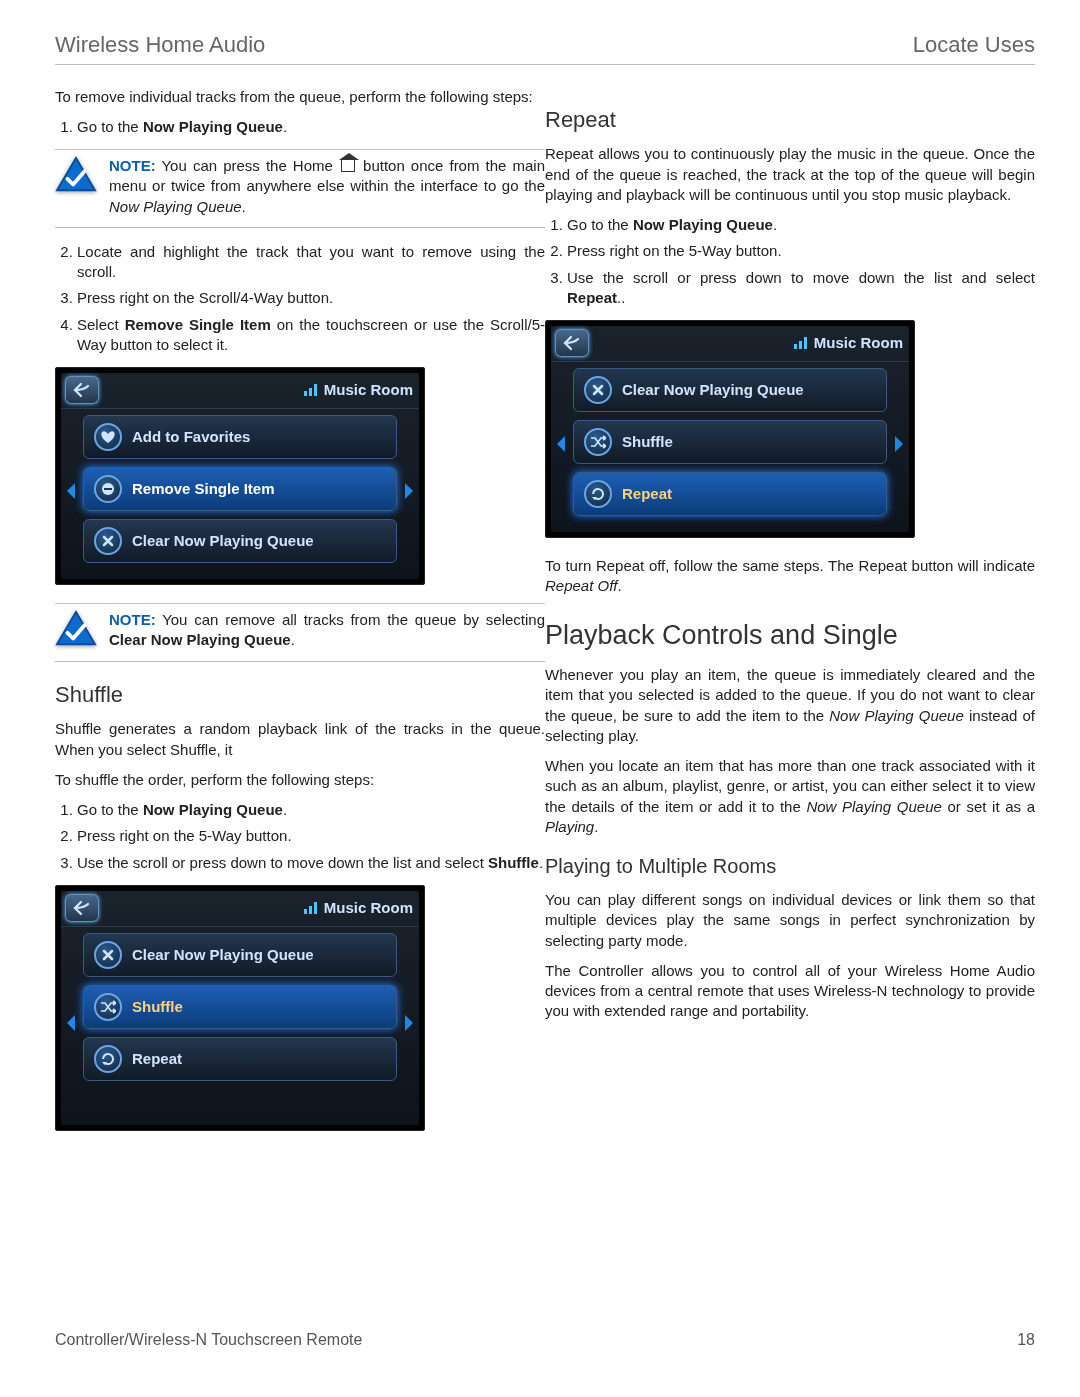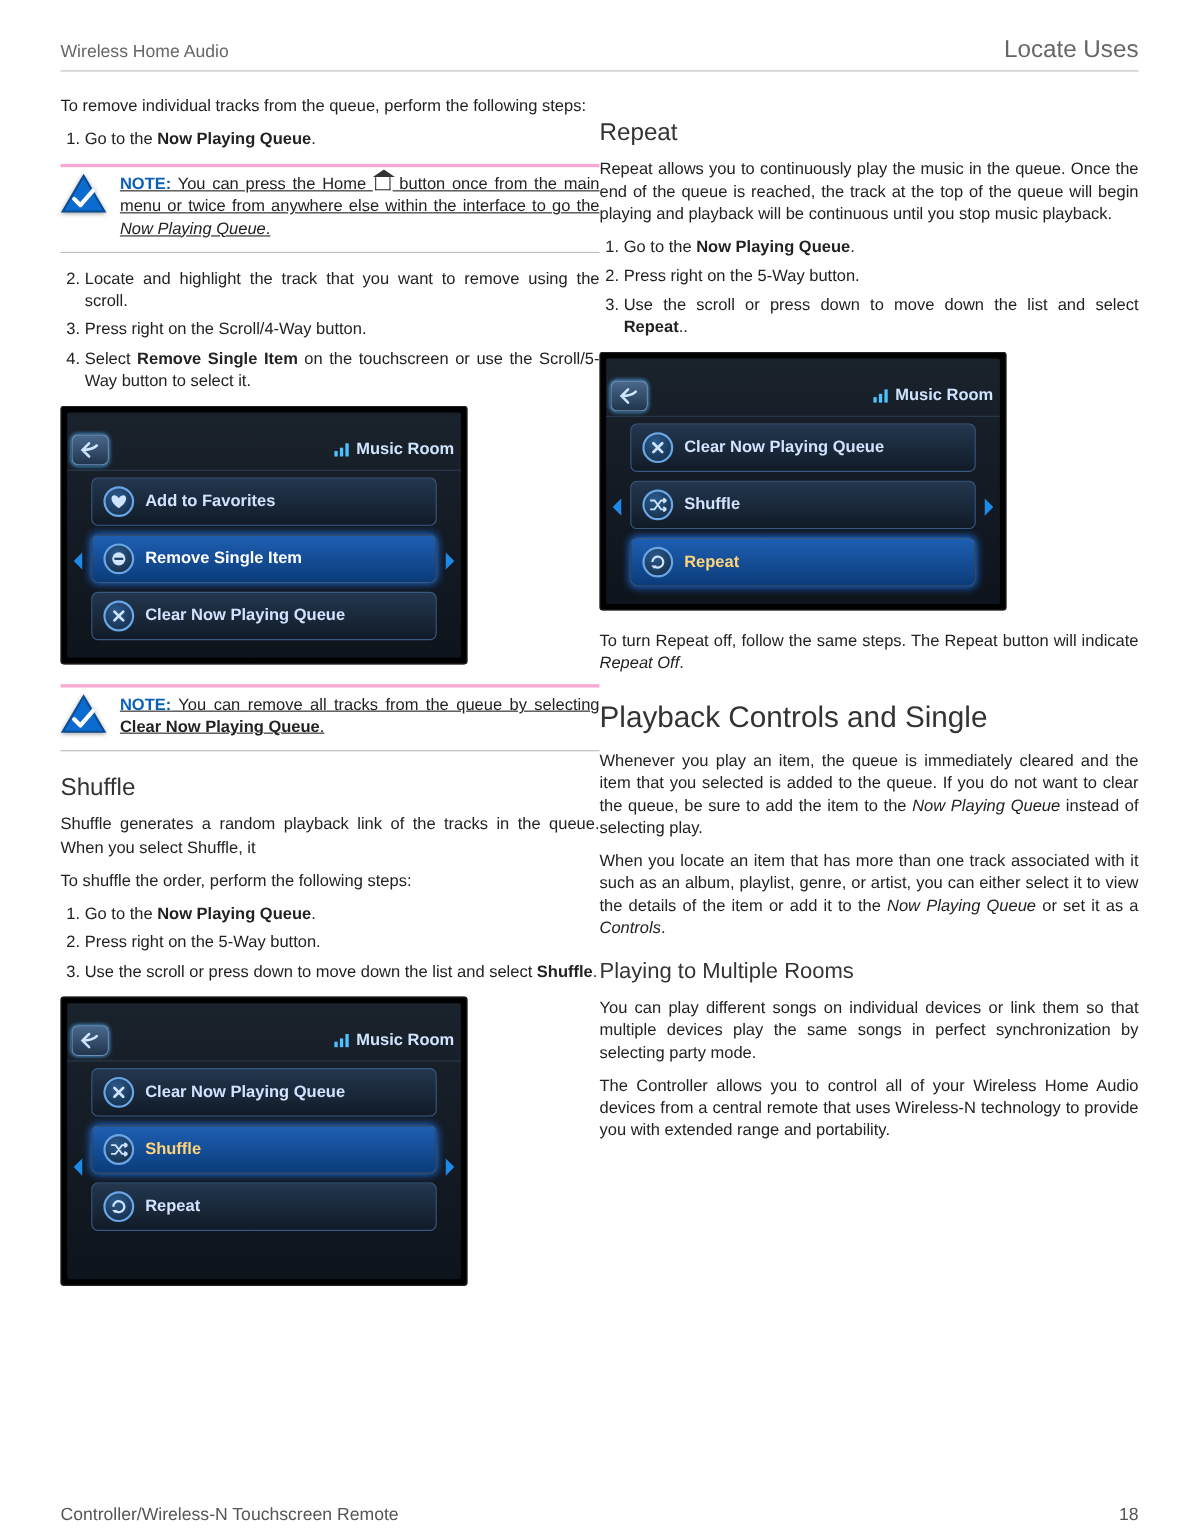--- a/index.html
+++ b/index.html
@@ -14,33 +14,32 @@
     line-height: 1.35;
   }
   .page-head {
     display: flex;
     justify-content: space-between;
     align-items: baseline;
     border-bottom: 1px solid #bbb;
     padding-bottom: 4px;
     margin-bottom: 22px;
   }
-  .page-head .left { font-size: 16px; color: #666; font-weight: 400; }
+  .page-head .left { font-size: 22px; color: #666; font-weight: 400; }
   .page-head .right { font-size: 22px; color: #666; font-weight: 400; }
   .cols { display: flex; }
   .col { flex: 1 1 0; min-width: 0; }
   p { margin: 0 0 10px 0; text-align: justify; }
   ol { margin: 0 0 12px 22px; }
   ol li { margin-bottom: 6px; text-align: justify; }
   .b { font-weight: 700; }
   .note {
     display: flex; gap: 12px; margin: 10px 0 14px 0;
-    border-top: 3px solid #f9a8d4; border-bottom: 1px solid #bbb;
+    border-top: 1px solid #f9a8d4; border-bottom: 1px solid #bbb;
     padding: 6px 0 10px 0;
-    text-decoration: underline;
   }
   .note p { margin: 0; }
   .note .badge {
     flex: 0 0 42px; height: 38px;
     filter: drop-shadow(0 1px 2px rgba(0,0,0,.4));
   }
   .note-label { color: #0a60b5; font-weight: 700; }
   .home-icon {
     display: inline-block; width: 14px; height: 12px;
     border: 1.5px solid #333; border-top: none;
@@ -63,21 +62,21 @@
     box-shadow: 0 0 0 1px #222 inset;
   }
   .screen-inner {
     background: linear-gradient(#1a222c, #0e141c);
     border-radius: 2px;
     position: relative;
     padding-bottom: 6px;
   }
   .screen-top {
     display: flex; align-items: center; justify-content: space-between;
-    padding: 20px 6px 4px 4px;
+    padding: 3px 6px 4px 4px;
     border-bottom: 1px solid #2b3a4e;
   }
   .back-btn {
     width: 34px; height: 28px; border-radius: 6px;
     background: linear-gradient(#4a6a8f, #20344a);
     box-shadow: inset 0 0 0 1px #6d8fb3, 0 0 4px #4fb4ff;
     display: flex; align-items: center; justify-content: center;
   }
   .title-area { display: flex; align-items: center; gap: 6px; color: #cfe4ff; font-weight: 700; }
   .sig { width: 14px; height: 12px; display: flex; gap: 2px; align-items: flex-end; }
@@ -351,21 +350,21 @@
               </svg>
             </div>
         </div>
       </div>
       </div>
 
     <p><span>To turn Repeat off, follow the same steps. The Repeat button will indicate </span><span class="i">Repeat Off</span><span>.</span></p>
 
     <h1>Playback Controls and Single</h1>
     <p><span>Whenever you play an item, the queue is immediately cleared and the item that you selected is added to the queue. If you do not want to clear the queue, be sure to add the item to the </span><span class="i">Now Playing Queue</span><span> instead of selecting play.</span></p>
-    <p><span>When you locate an item that has more than one track associated with it such as an album, playlist, genre, or artist, you can either select it to view the details of the item or add it to the </span><span class="i">Now Playing Queue</span><span> or set it as a </span><span class="i">Controls</span><span>.</span></p>
+    <p><span>When you locate an item that has more than one track associated with it such as an album, playlist, genre, or artist, you can either select it to view the details of the item or add it to the </span><span class="i">Now Playing Queue</span><span> or set it as a </span><span class="i">Playing</span><span>.</span></p>
 
     <h3>Playing to Multiple Rooms</h3>
     <p>You can play different songs on individual devices or link them so that multiple devices play the same songs in perfect synchronization by selecting party mode.</p>
     <p>The Controller allows you to control all of your Wireless Home Audio devices from a central remote that uses Wireless-N technology to provide you with extended range and portability.</p>
   </div>
 </div>
 
 <div class="footer">
   <span>Controller/Wireless-N Touchscreen Remote</span>
   <span>18</span>

